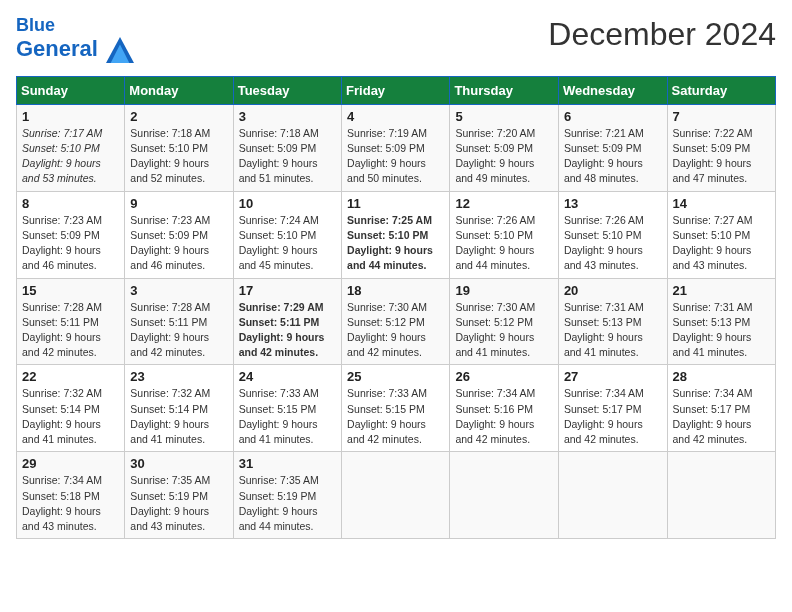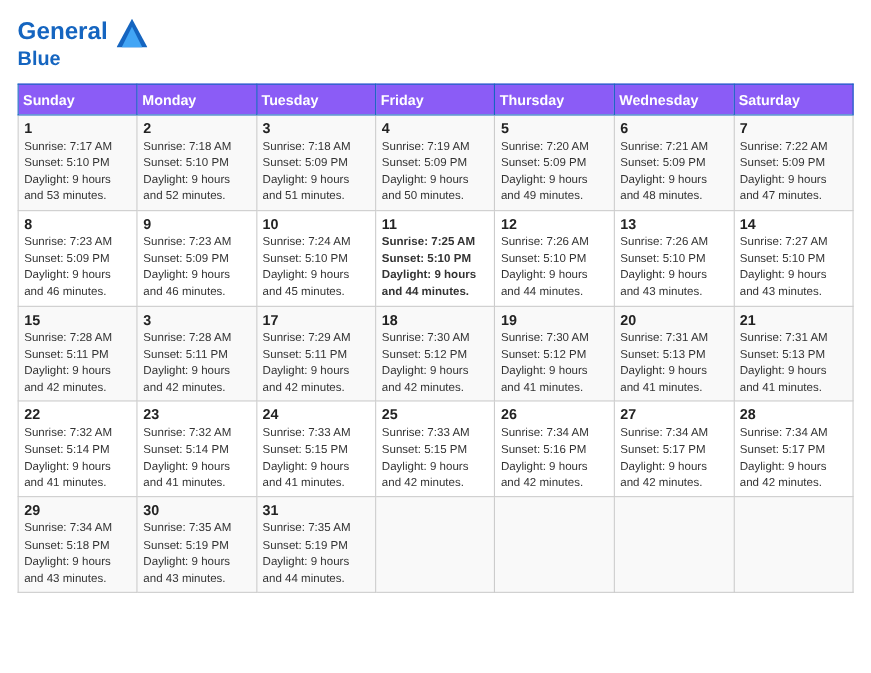--- a/index.html
+++ b/index.html
@@ -45,21 +45,21 @@
     .location {
       font-size: 15px;
       color: #555;
     }
     .calendar-table {
       width: 100%;
       border-collapse: collapse;
       font-size: 11px;
     }
     .calendar-table thead th {
-      background: #8b5cf6;
+      background: #15803d;
       color: #fff;
       padding: 6px 4px;
       text-align: left;
       font-size: 13px;
       font-weight: bold;
       border: 1px solid #1565c0;
     }
     .calendar-table tbody td {
       vertical-align: top;
       padding: 4px 5px;
@@ -86,51 +86,52 @@
       font-size: 10.5px;
       line-height: 1.45;
     }
   </style>
 </head>
 <body>
 
 <div class="header-area">
   <div class="logo">
     <div>
+      <div class="logo-text" style="color:#1565c0;font-size:18px;">Blue</div>
       <div class="logo-text">
         <span>General</span>
         <svg class="logo-icon" viewBox="0 0 30 28" style="display:inline-block;vertical-align:middle;margin-left:2px;">
           <polygon points="0,28 15,0 30,28" fill="#1565c0"></polygon>
           <polygon points="5,28 15,8 25,28" fill="#42a5f5"></polygon>
         </svg>
       </div>
-      <div class="logo-text" style="color:#1565c0;font-size:18px;">Blue</div>
     </div>
   </div>
   <div class="title-block">
+    <div class="month-year">December 2024</div>
   </div>
 </div>
 
 <table class="calendar-table">
   <thead>
     <tr id="header-row">
         <th>Sunday</th>
         <th>Monday</th>
         <th>Tuesday</th>
         <th>Friday</th>
         <th>Thursday</th>
         <th>Wednesday</th>
         <th>Saturday</th>
       </tr>
   </thead>
   <tbody id="calendar-body">
   <tr>
         <td>
           <span class="day-number">1</span>
-          <div class="day-info" style="white-space: pre-line;">Sunrise: 7:17 AM
+          <div class="day-info" style="white-space: pre-line; font-style: italic;">Sunrise: 7:17 AM
 Sunset: 5:10 PM
 Daylight: 9 hours
 and 53 minutes.</div>
         </td>
         <td>
           <span class="day-number">2</span>
           <div class="day-info" style="white-space: pre-line;">Sunrise: 7:18 AM
 Sunset: 5:10 PM
 Daylight: 9 hours
 and 52 minutes.</div>
@@ -232,21 +233,21 @@
         </td>
         <td>
           <span class="day-number">3</span>
           <div class="day-info" style="white-space: pre-line;">Sunrise: 7:28 AM
 Sunset: 5:11 PM
 Daylight: 9 hours
 and 42 minutes.</div>
         </td>
         <td>
           <span class="day-number">17</span>
-          <div class="day-info" style="white-space: pre-line;">Sunrise: 7:29 AM
+          <div class="day-info" style="white-space: pre-line; font-weight: bold;">Sunrise: 7:29 AM
 Sunset: 5:11 PM
 Daylight: 9 hours
 and 42 minutes.</div>
         </td>
         <td>
           <span class="day-number">18</span>
           <div class="day-info" style="white-space: pre-line;">Sunrise: 7:30 AM
 Sunset: 5:12 PM
 Daylight: 9 hours
 and 42 minutes.</div>

